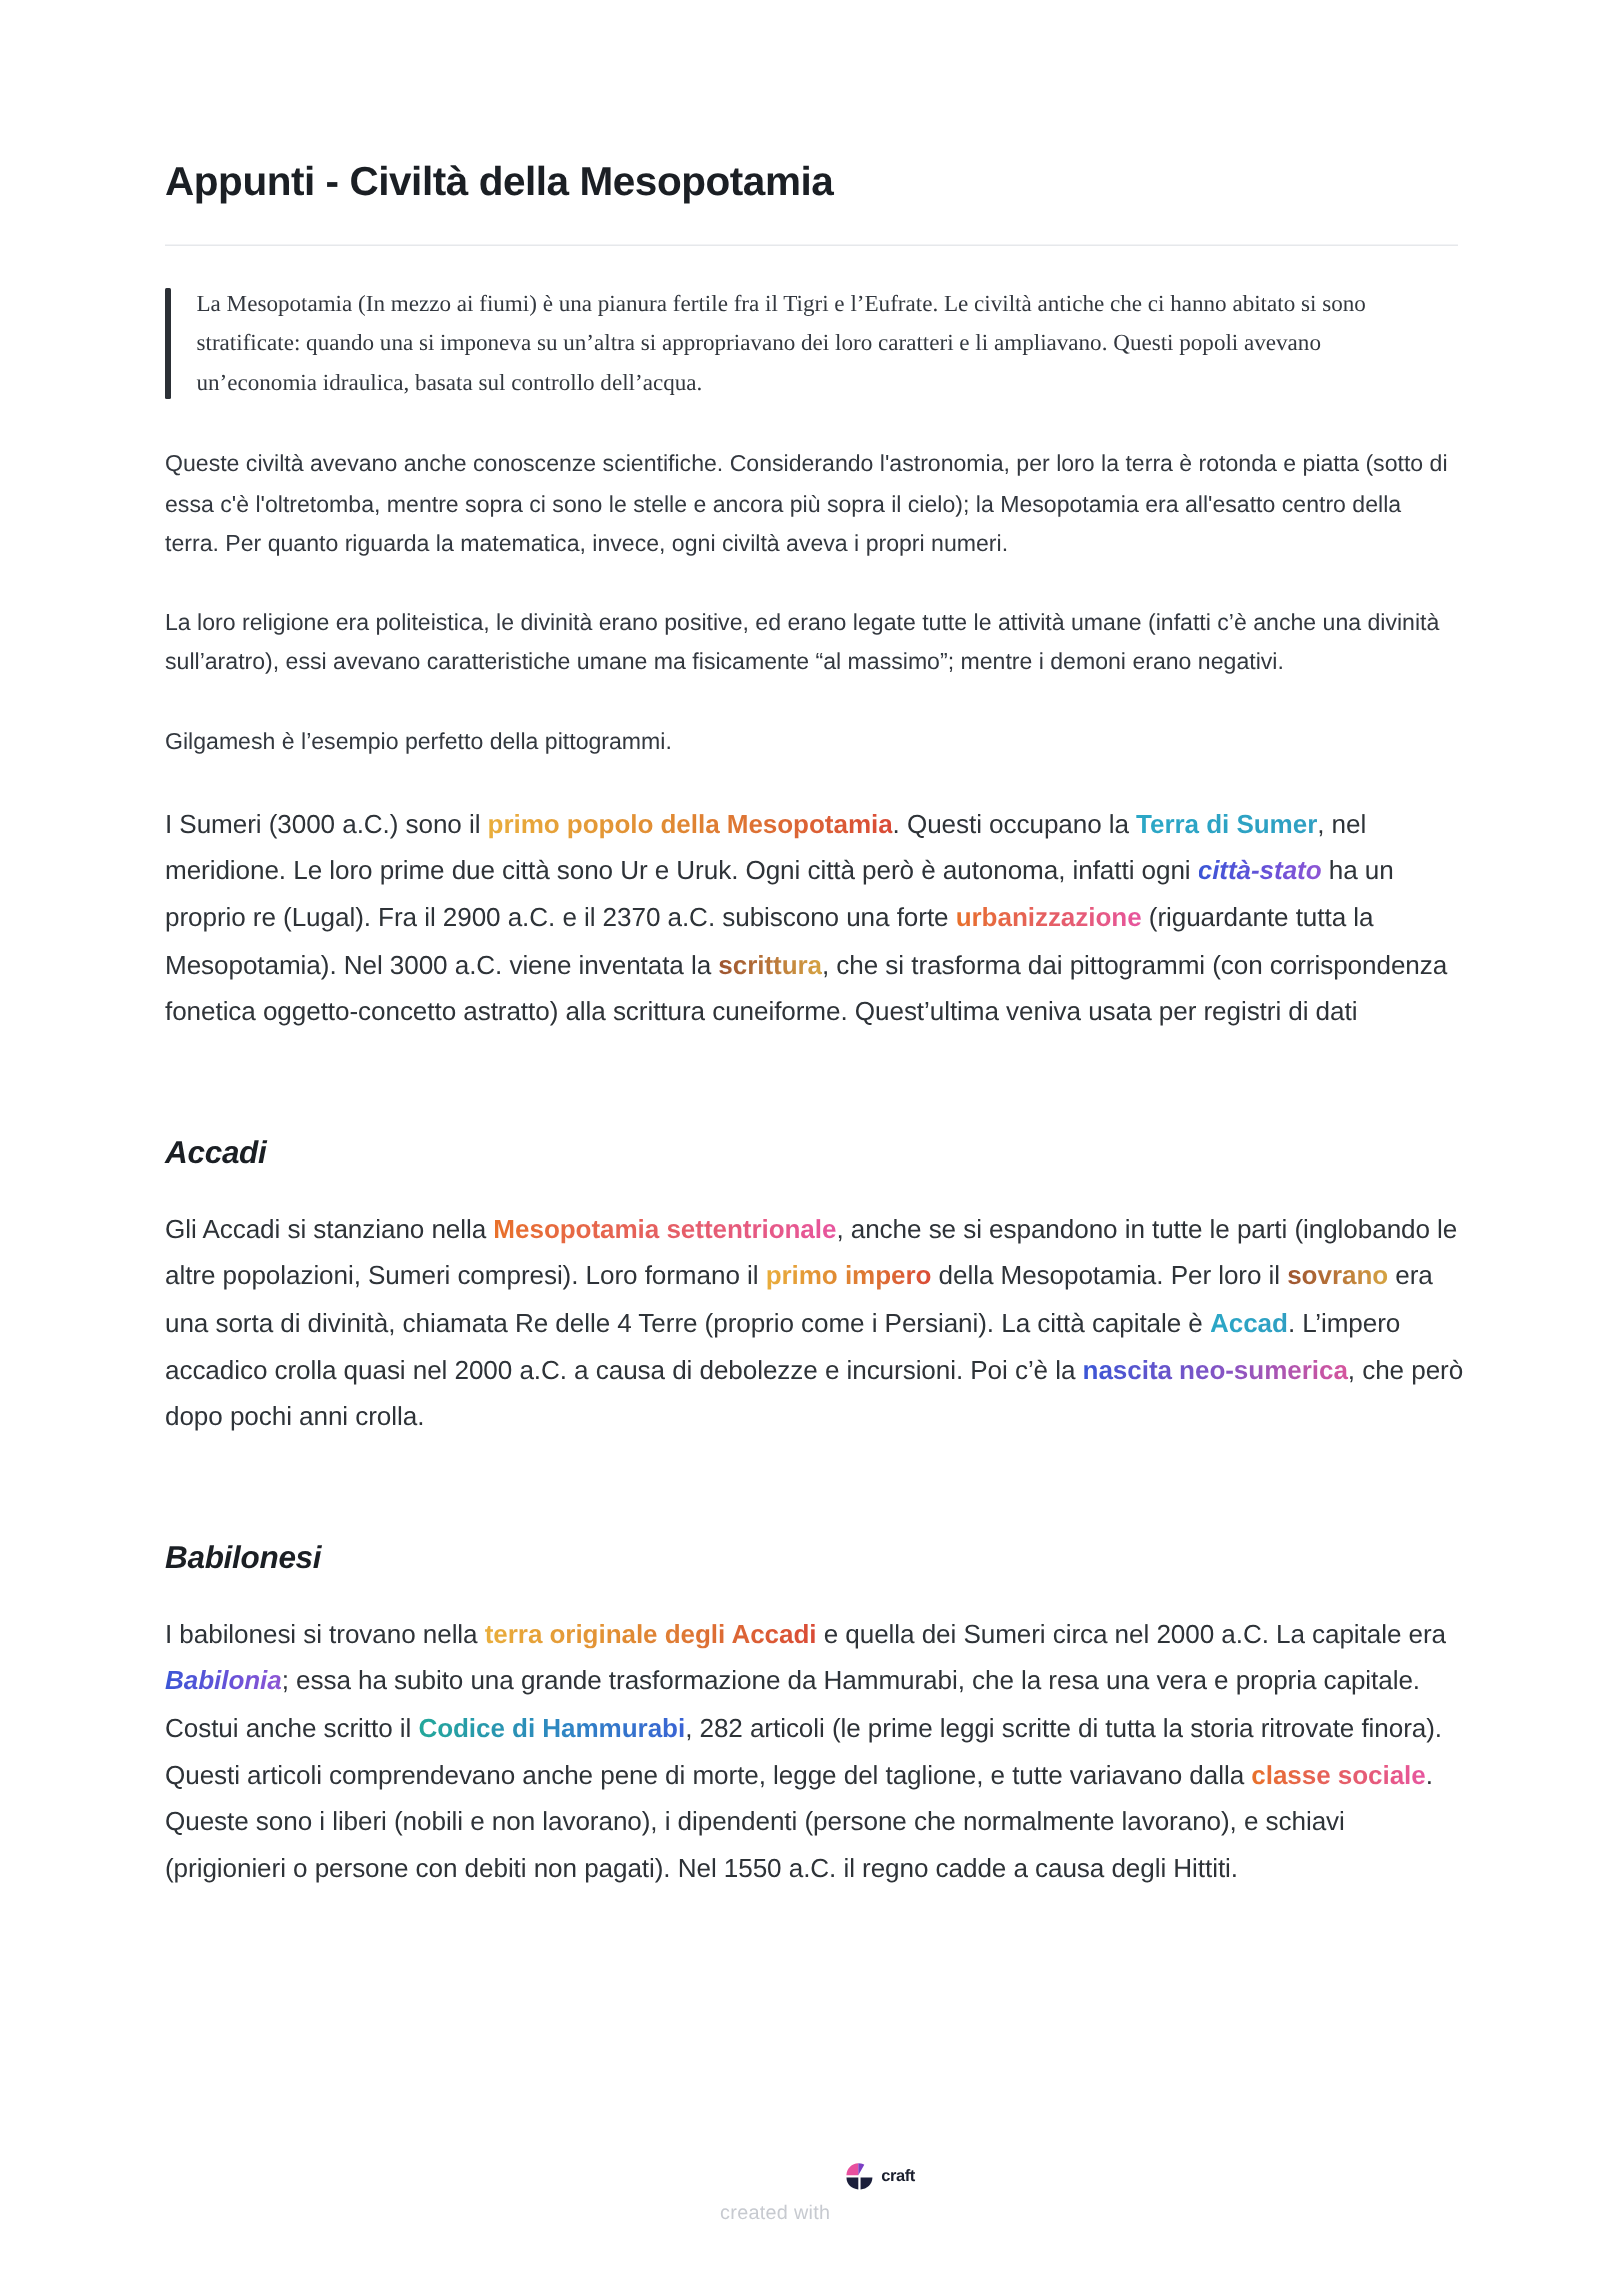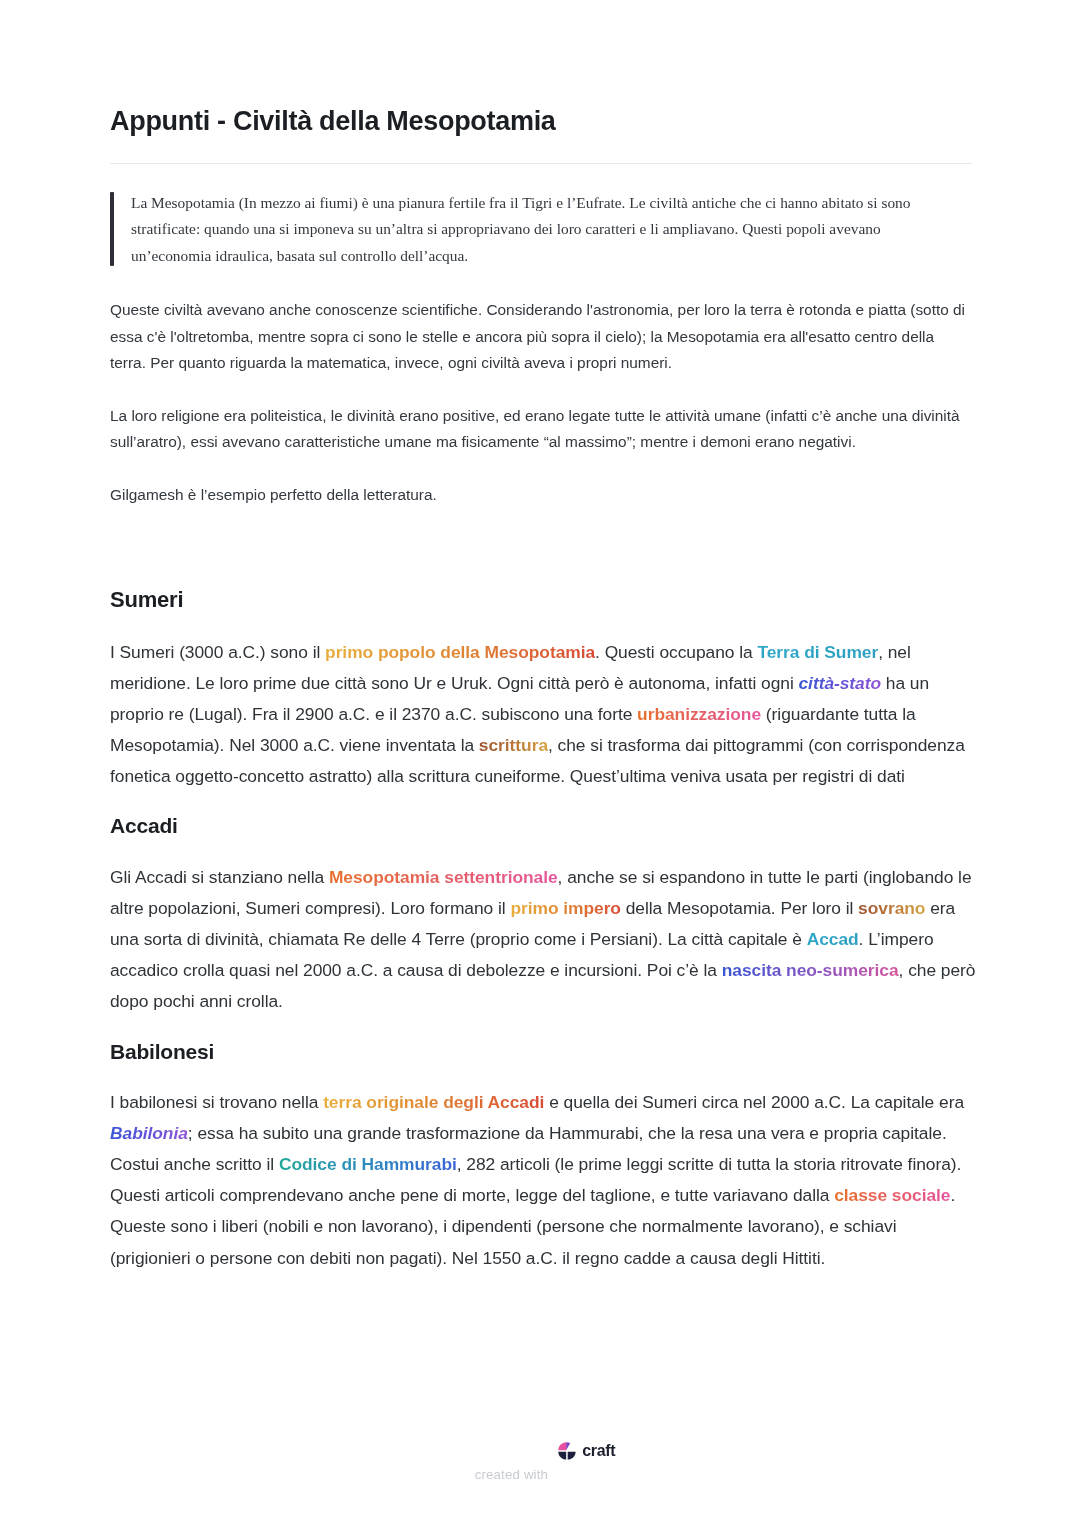--- a/index.html
+++ b/index.html
@@ -79,21 +79,21 @@
   
   h2.section {
     font-size: 22px;
     font-weight: 700;
     color: #1b1f24;
     letter-spacing: -0.2px;
     margin: 22px 0 22px 0;
     line-height: 1.3;
   }
   h2.section.first { margin-top: 52px; }
-  h2.section.sub { font-size: 21px; margin-top: 20px; }
+  h2.section.sub { font-size: 21px; margin-top: 65px; font-style: italic; }
 
   
   p.section-body {
     margin: 0;
     font-size: 17.4px;
     line-height: 1.79;
     color: #2e3338;
     max-width: 870px;
     letter-spacing: -0.05px;
   }
@@ -130,44 +130,43 @@
     font-weight: 400;
     margin-top: 48px;
   }
   .craft-logo {
     display: inline-flex;
     align-items: center;
     gap: 5px;
   }
   .craft-mark { display: block; }
   .craft-word {
-    font-size: 16px;
+    font-size: 11px;
     font-weight: 700;
     color: #1b1f2e;
     letter-spacing: -0.3px;
   }
 </style>
 </head>
 <body>
 
 <div class="page">
 
   <h1 class="doc-title">Appunti - Civiltà della Mesopotamia</h1>
   <div class="title-rule"></div>
 
   <div class="quote">
     <div class="quote-bar"></div>
     <p>La Mesopotamia (In mezzo ai fiumi) è una pianura fertile fra il Tigri e l’Eufrate. Le civiltà antiche che ci hanno abitato si sono stratificate: quando una si imponeva su un’altra si appropriavano dei loro caratteri e li ampliavano. Questi popoli avevano un’economia idraulica, basata sul controllo dell’acqua.</p>
   </div>
 
   <p class="body">Queste civiltà avevano anche conoscenze scientifiche. Considerando l'astronomia, per loro la terra è rotonda e piatta (sotto di essa c'è l'oltretomba, mentre sopra ci sono le stelle e ancora più sopra il cielo); la Mesopotamia era all'esatto centro della terra. Per quanto riguarda la matematica, invece, ogni civiltà aveva i propri numeri.</p>
   <p class="body">La loro religione era politeistica, le divinità erano positive, ed erano legate tutte le attività umane (infatti c’è anche una divinità sull’aratro), essi avevano caratteristiche umane ma fisicamente “al massimo”; mentre i demoni erano negativi.</p>
-  <p class="body">Gilgamesh è l’esempio perfetto della letteratura.</p>
+  <p class="body">Gilgamesh è l’esempio perfetto della pittogrammi.</p>
 
-  <h2 class="section first">Sumeri</h2>
   <p class="section-body">I Sumeri (3000 a.C.) sono il <span class="hl hl-amber-red">primo popolo della Mesopotamia</span>. Questi occupano la <span class="hl hl-teal">Terra di Sumer</span>, nel meridione. Le loro prime due città sono Ur e Uruk. Ogni città però è autonoma, infatti ogni <span class="hl hl-blue-purple">città-stato</span> ha un proprio re (Lugal). Fra il 2900 a.C. e il 2370 a.C. subiscono una forte <span class="hl hl-orange-pink">urbanizzazione</span> (riguardante tutta la Mesopotamia). Nel 3000 a.C. viene inventata la <span class="hl hl-brown-amber">scrittura</span>, che si trasforma dai pittogrammi (con corrispondenza fonetica oggetto-concetto astratto) alla scrittura cuneiforme. Quest’ultima veniva usata per registri di dati</p>
 
   <h2 class="section sub">Accadi</h2>
   <p class="section-body">Gli Accadi si stanziano nella <span class="hl hl-orange-pink">Mesopotamia settentrionale</span>, anche se si espandono in tutte le parti (inglobando le altre popolazioni, Sumeri compresi). Loro formano il <span class="hl hl-amber-red">primo impero</span> della Mesopotamia. Per loro il <span class="hl hl-brown-amber">sovrano</span> era una sorta di divinità, chiamata Re delle 4 Terre (proprio come i Persiani). La città capitale è <span class="hl hl-teal">Accad</span>. L’impero accadico crolla quasi nel 2000 a.C. a causa di debolezze e incursioni. Poi c’è la <span class="hl hl-blue-pink">nascita neo-sumerica</span>, che però dopo pochi anni crolla.</p>
 
   <h2 class="section sub">Babilonesi</h2>
   <p class="section-body">I babilonesi si trovano nella <span class="hl hl-amber-red">terra originale degli Accadi</span> e quella dei Sumeri circa nel 2000 a.C. La capitale era <span class="hl hl-blue-purple">Babilonia</span>; essa ha subito una grande trasformazione da Hammurabi, che la resa una vera e propria capitale. Costui anche scritto il <span class="hl hl-teal-blue">Codice di Hammurabi</span>, 282 articoli (le prime leggi scritte di tutta la storia ritrovate finora). Questi articoli comprendevano anche pene di morte, legge del taglione, e tutte variavano dalla <span class="hl hl-orange-pink">classe sociale</span>. Queste sono i liberi (nobili e non lavorano), i dipendenti (persone che normalmente lavorano), e schiavi (prigionieri o persone con debiti non pagati). Nel 1550 a.C. il regno cadde a causa degli Hittiti.</p>
 
   <div class="footer">
     <span class="footer-text">created with</span>

